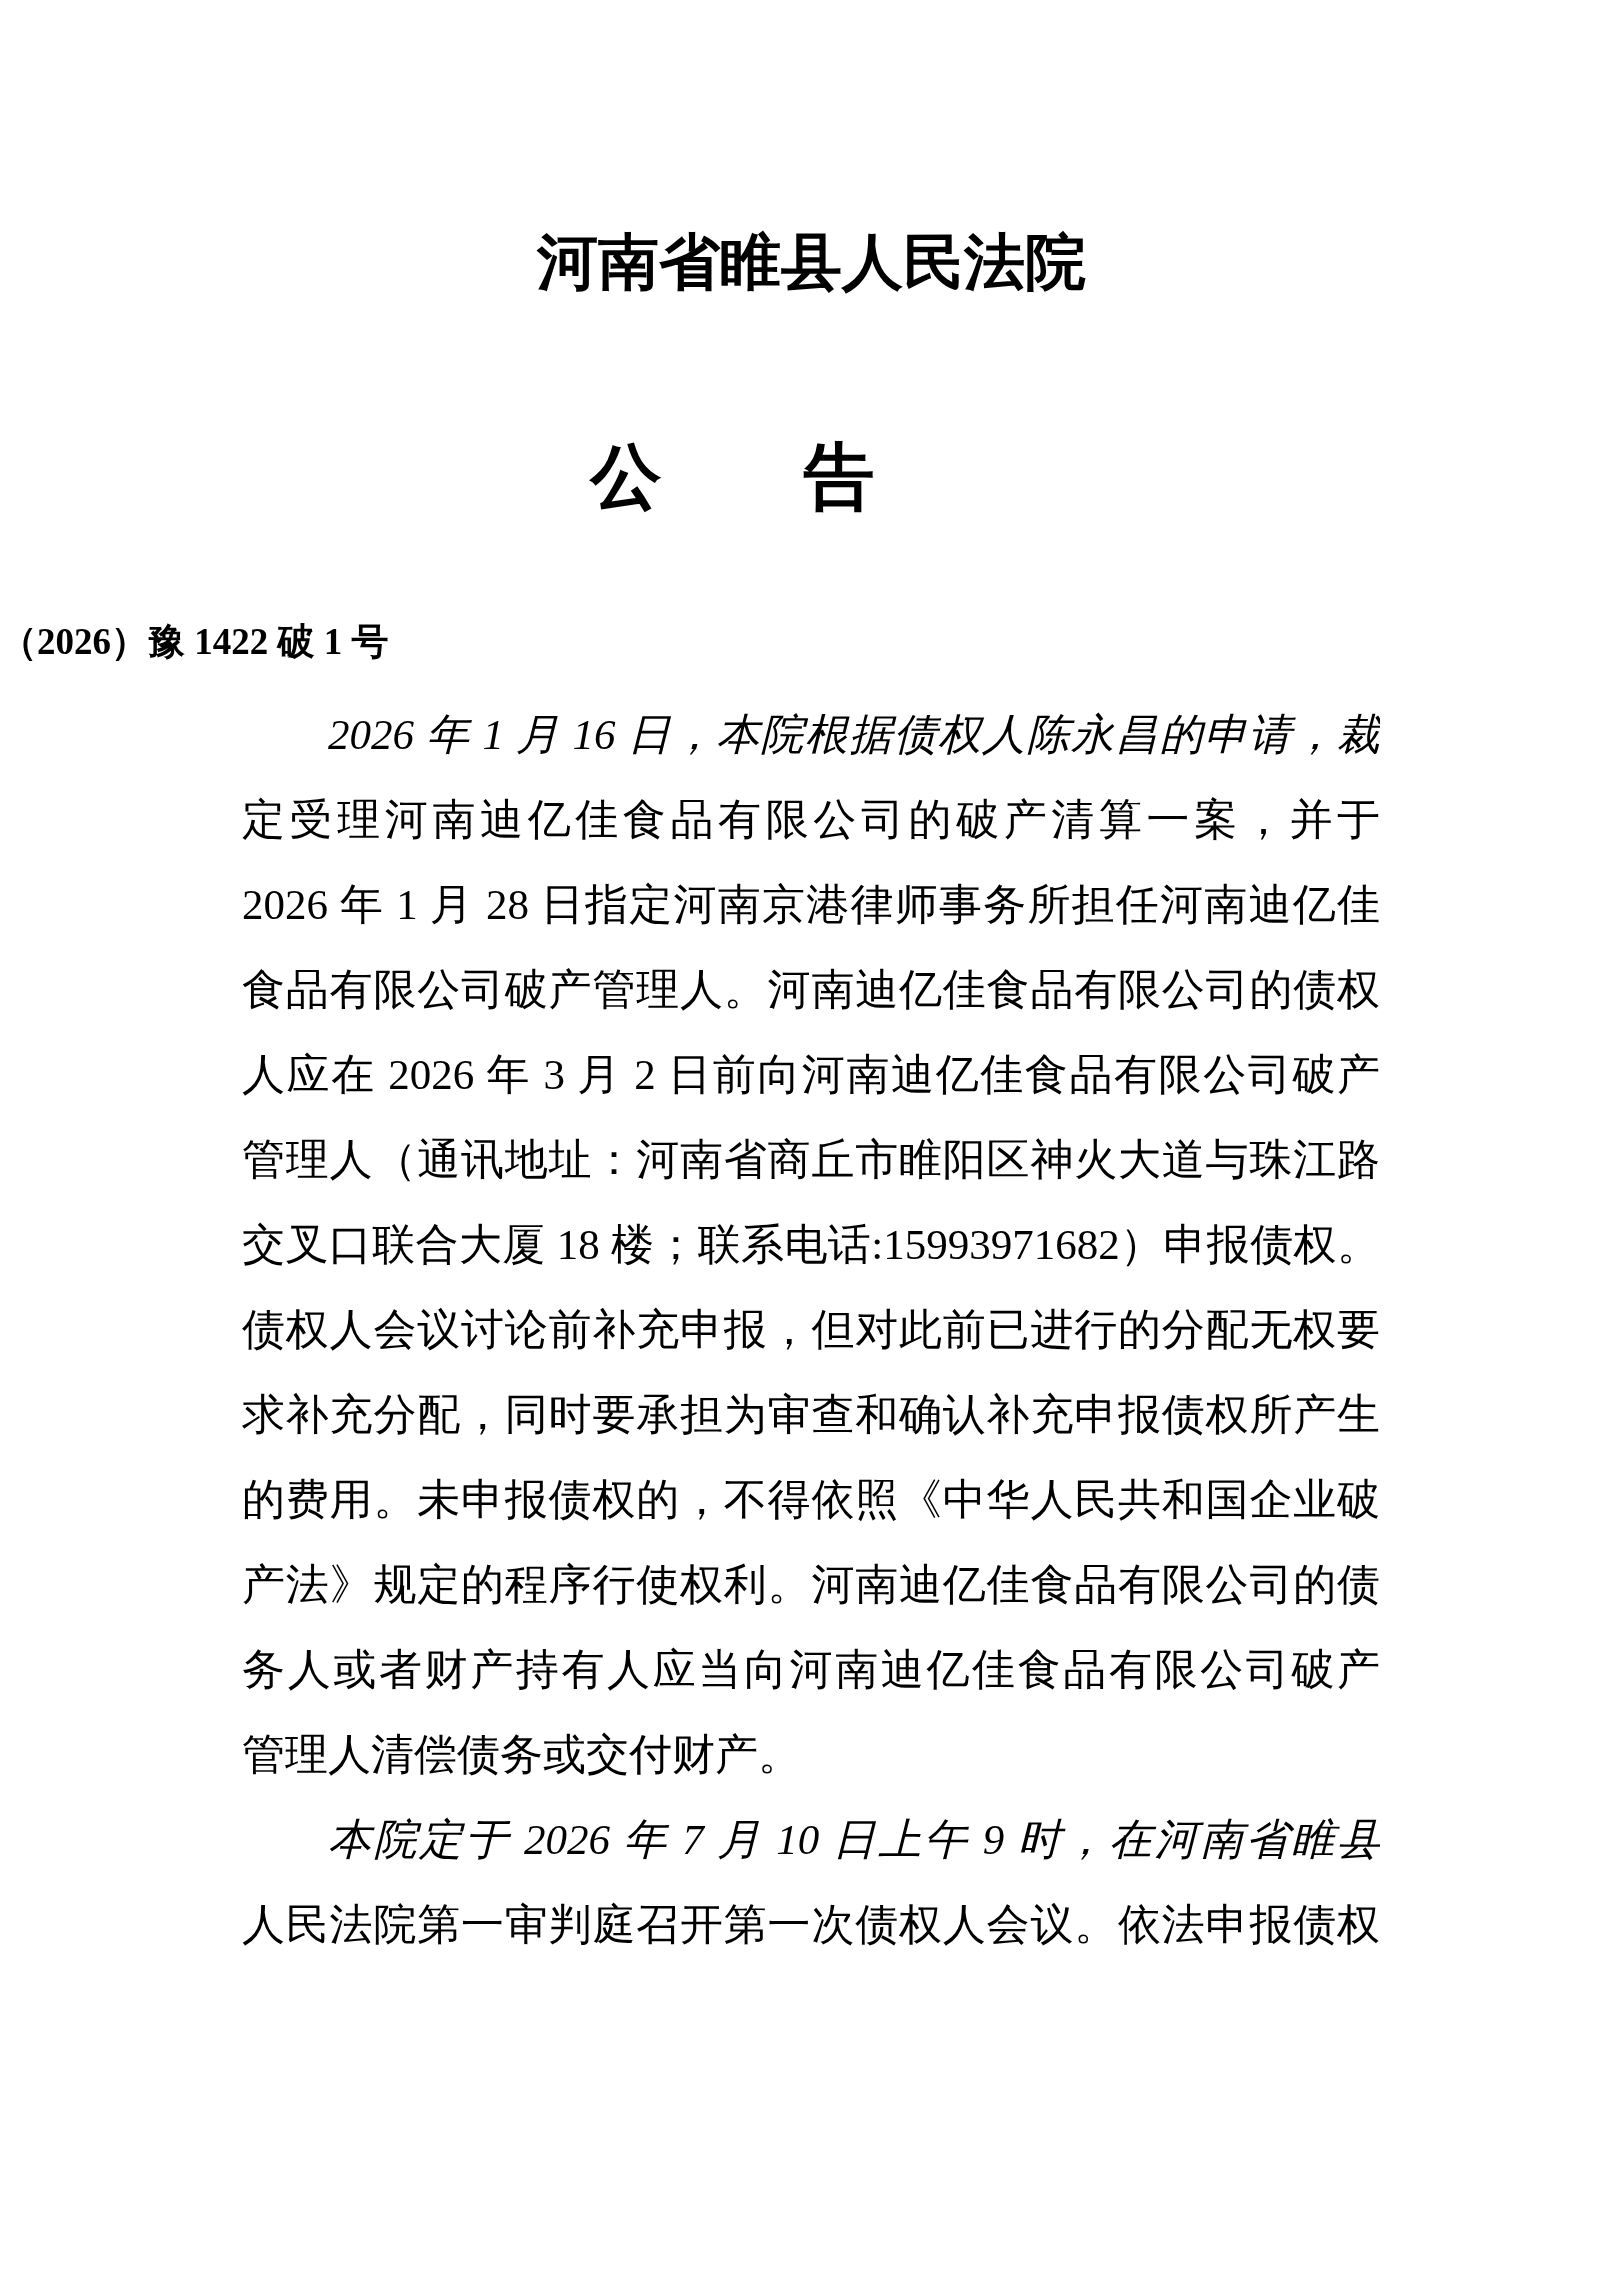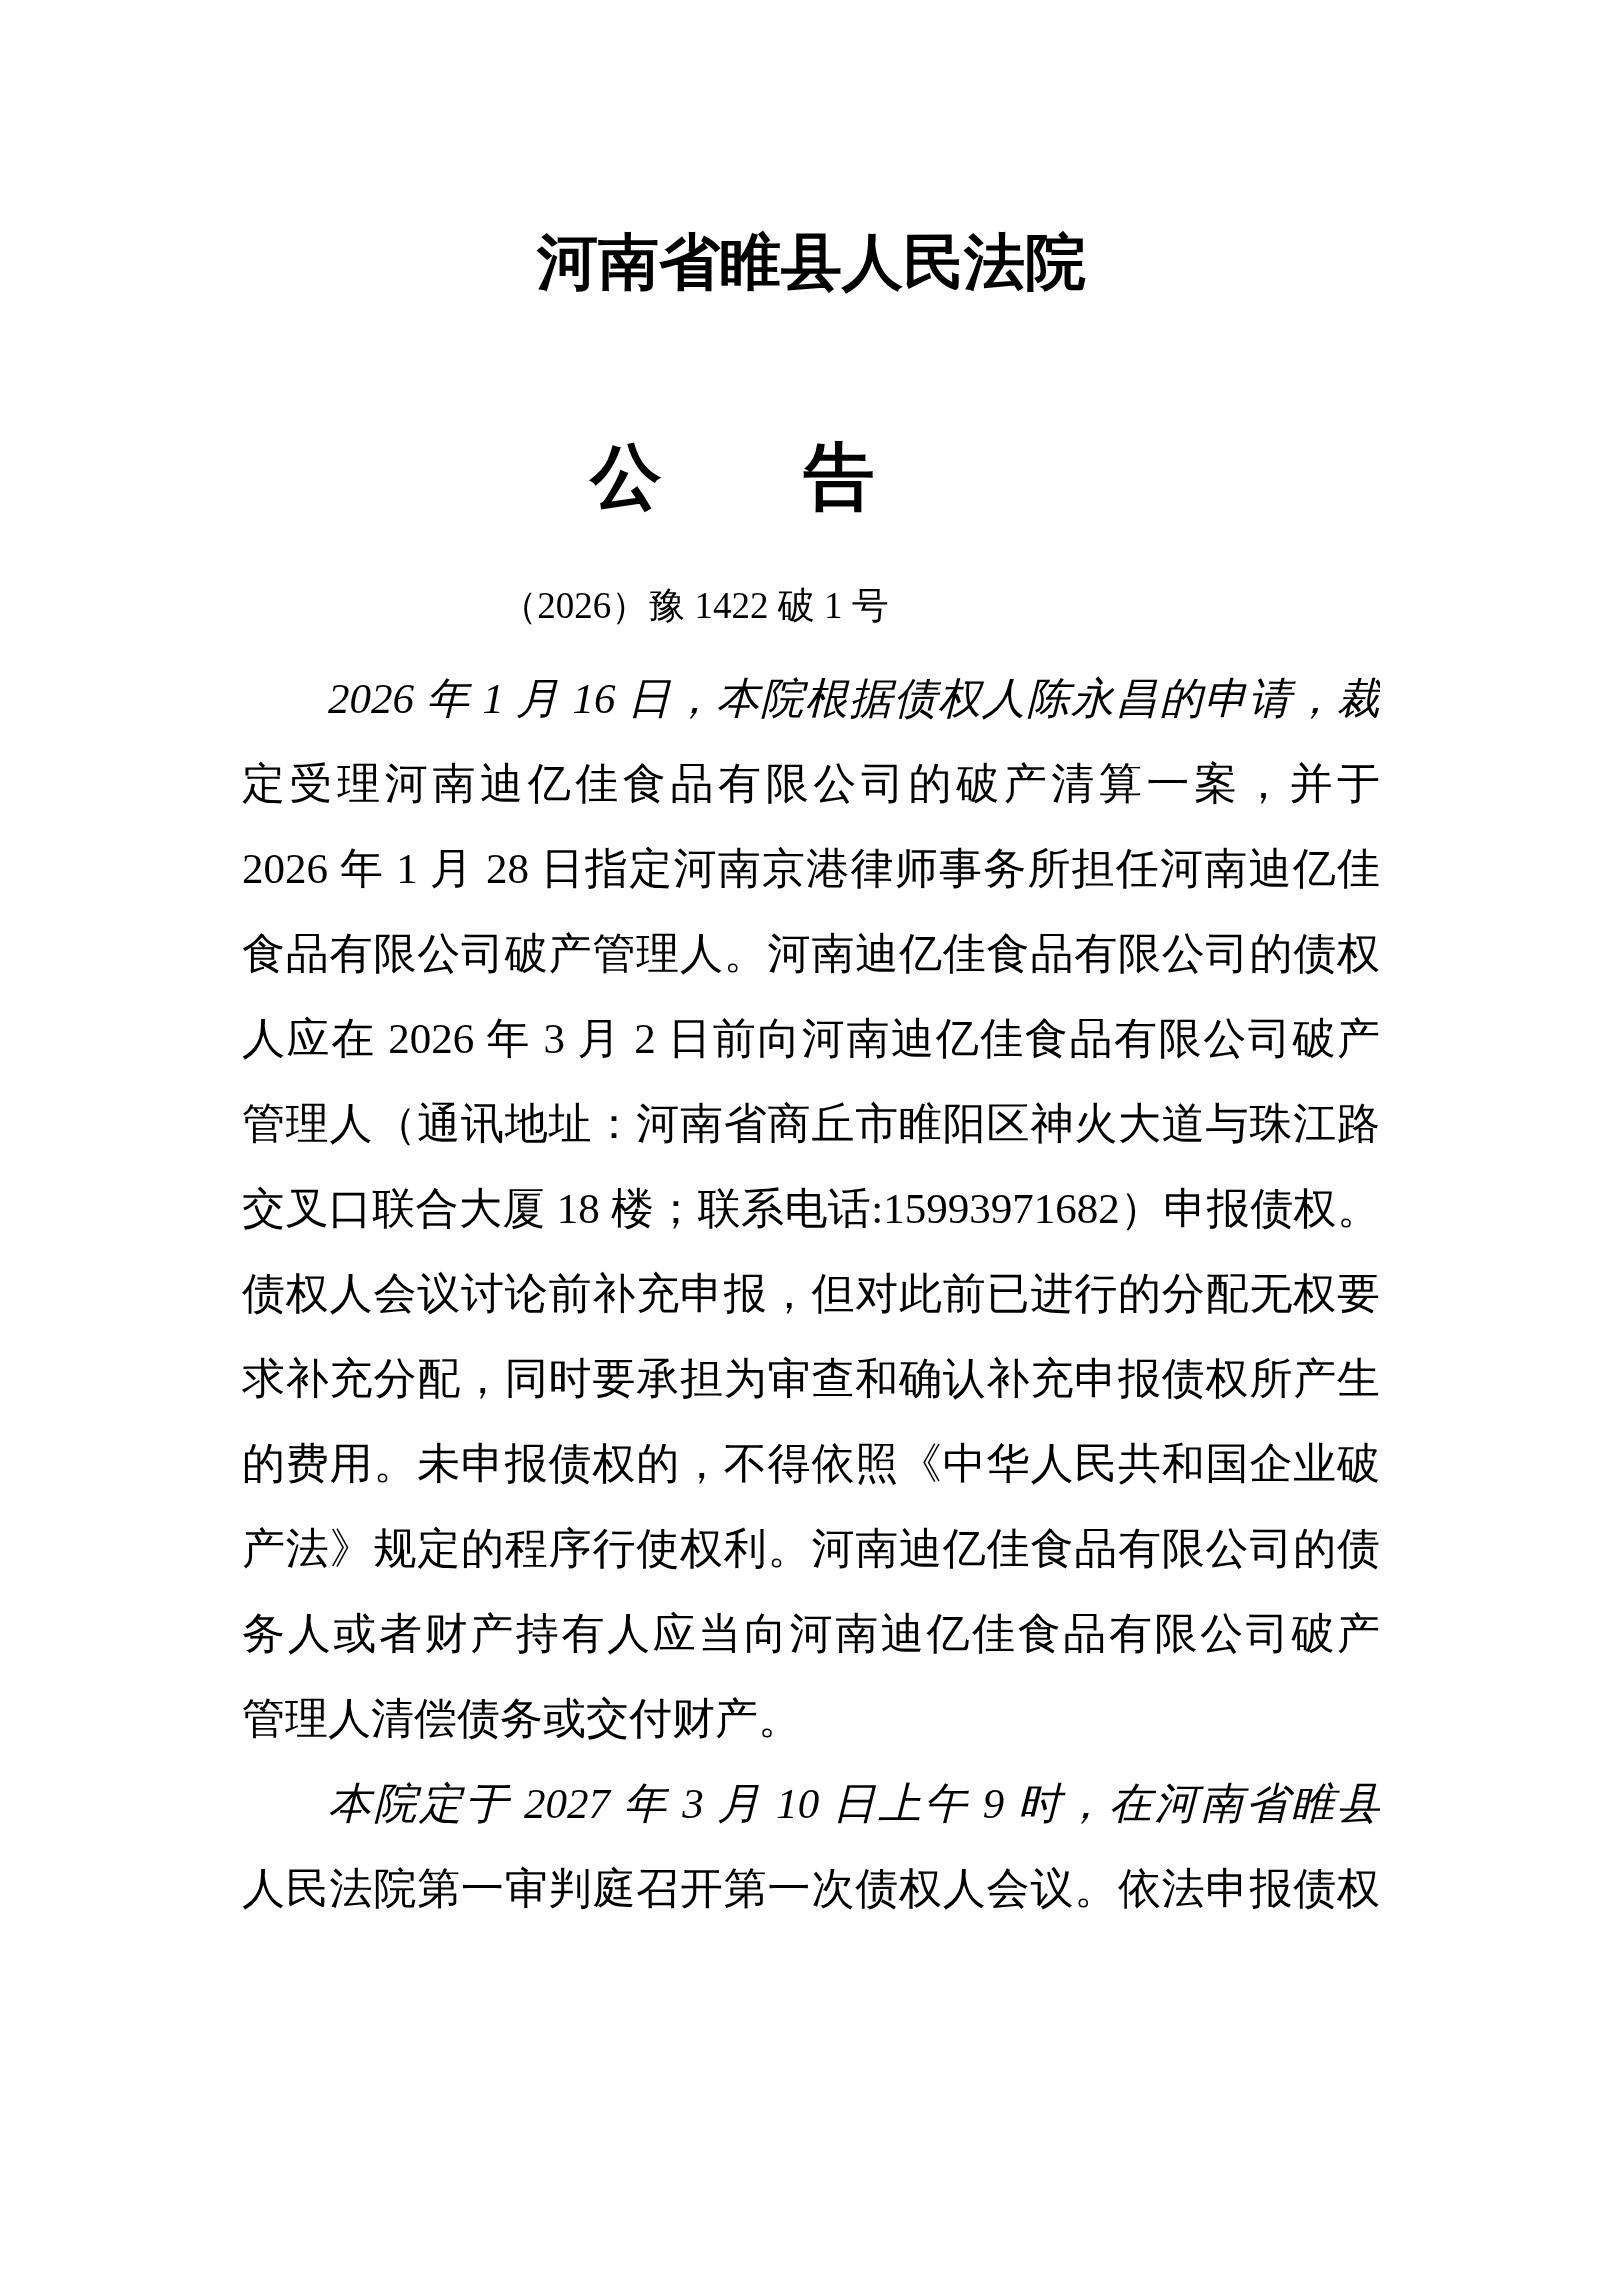--- a/index.html
+++ b/index.html
@@ -32,26 +32,26 @@
     margin: 145px 0 0 0;
     font-family: "Liberation Sans", sans-serif;
     font-weight: 700;
     font-size: 71px;
     line-height: 73px;
     text-align: center;
     transform: translateX(-79px);
     white-space: nowrap;
   }
   .case-number {
-    margin: 72px 234px 0 0;
+    margin: 108px 234px 0 0;
     font-family: "Liberation Serif", serif;
-    font-weight: 400;
+    font-weight: 700;
     font-size: 37px;
     line-height: 41px;
-    text-align: center;
+    text-align: left;
     white-space: nowrap;
   }
   .body-block {
     margin: 30px 243px 0 242px;
   }
   .line {
     font-family: "Liberation Serif", sans-serif;
     font-size: 43px;
     height: 85px;
     line-height: 85px;
@@ -82,17 +82,17 @@
     <div class="line">食品有限公司破产管理人。河南迪亿佳食品有限公司的债权</div>
     <div class="line">人应在 2026 年 3 月 2 日前向河南迪亿佳食品有限公司破产</div>
     <div class="line">管理人（通讯地址：河南省商丘市睢阳区神火大道与珠江路</div>
     <div class="line">交叉口联合大厦 18 楼；联系电话:15993971682）申报债权。</div>
     <div class="line">债权人会议讨论前补充申报，但对此前已进行的分配无权要</div>
     <div class="line">求补充分配，同时要承担为审查和确认补充申报债权所产生</div>
     <div class="line">的费用。未申报债权的，不得依照《中华人民共和国企业破</div>
     <div class="line">产法》规定的程序行使权利。河南迪亿佳食品有限公司的债</div>
     <div class="line">务人或者财产持有人应当向河南迪亿佳食品有限公司破产</div>
     <div class="line short">管理人清偿债务或交付财产。</div>
-    <div class="line indent">本院定于 2027 年 3 月 10 日上午 9 时，在河南省睢县</div>
+    <div class="line indent">本院定于 2026 年 7 月 10 日上午 9 时，在河南省睢县</div>
     <div class="line">人民法院第一审判庭召开第一次债权人会议。依法申报债权</div>
   </div>
 </div>
 
 
 </body></html>

